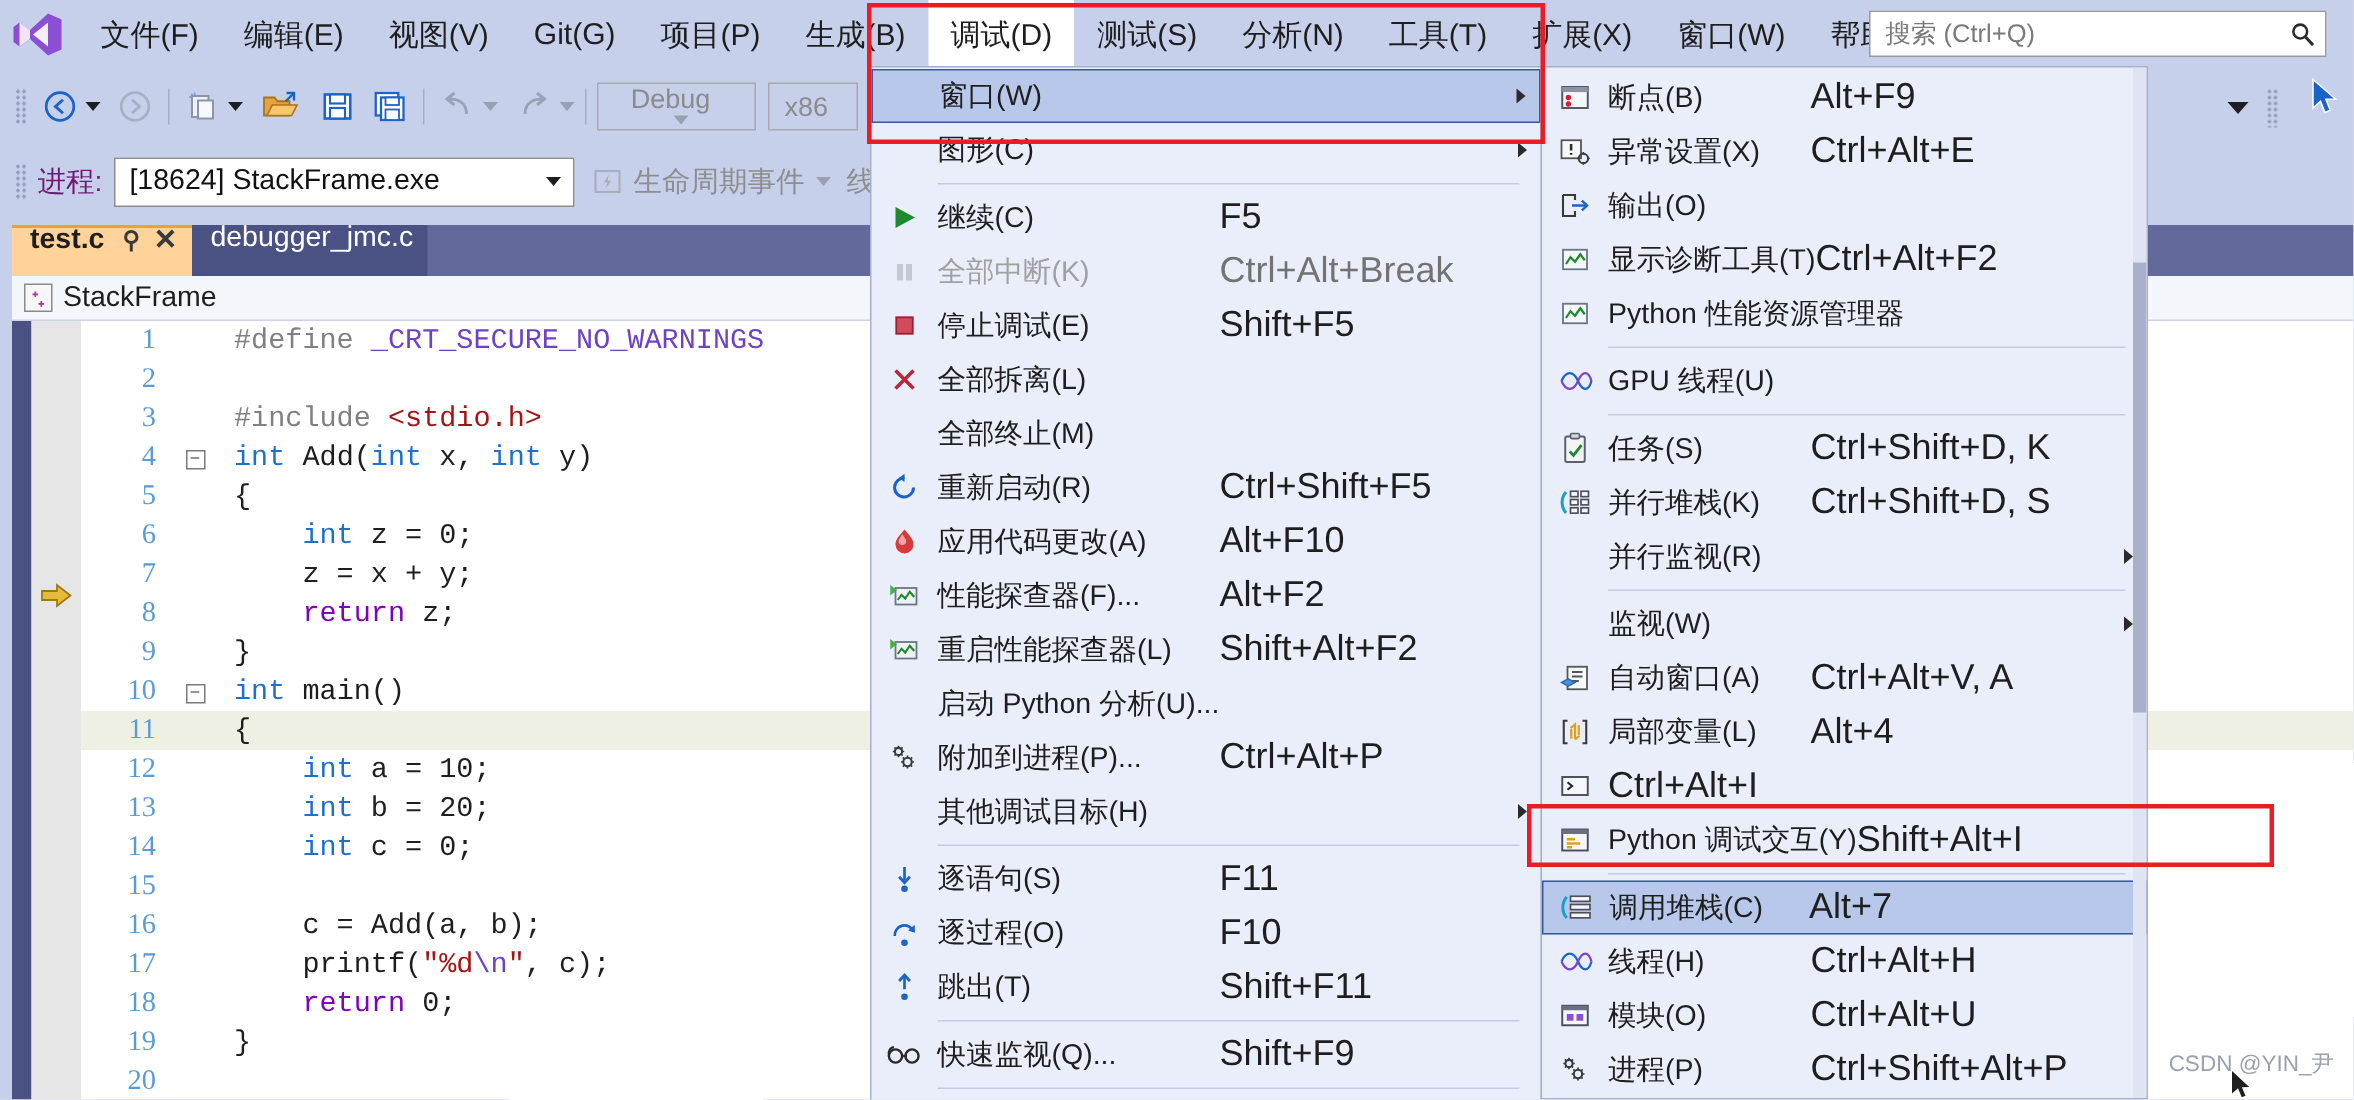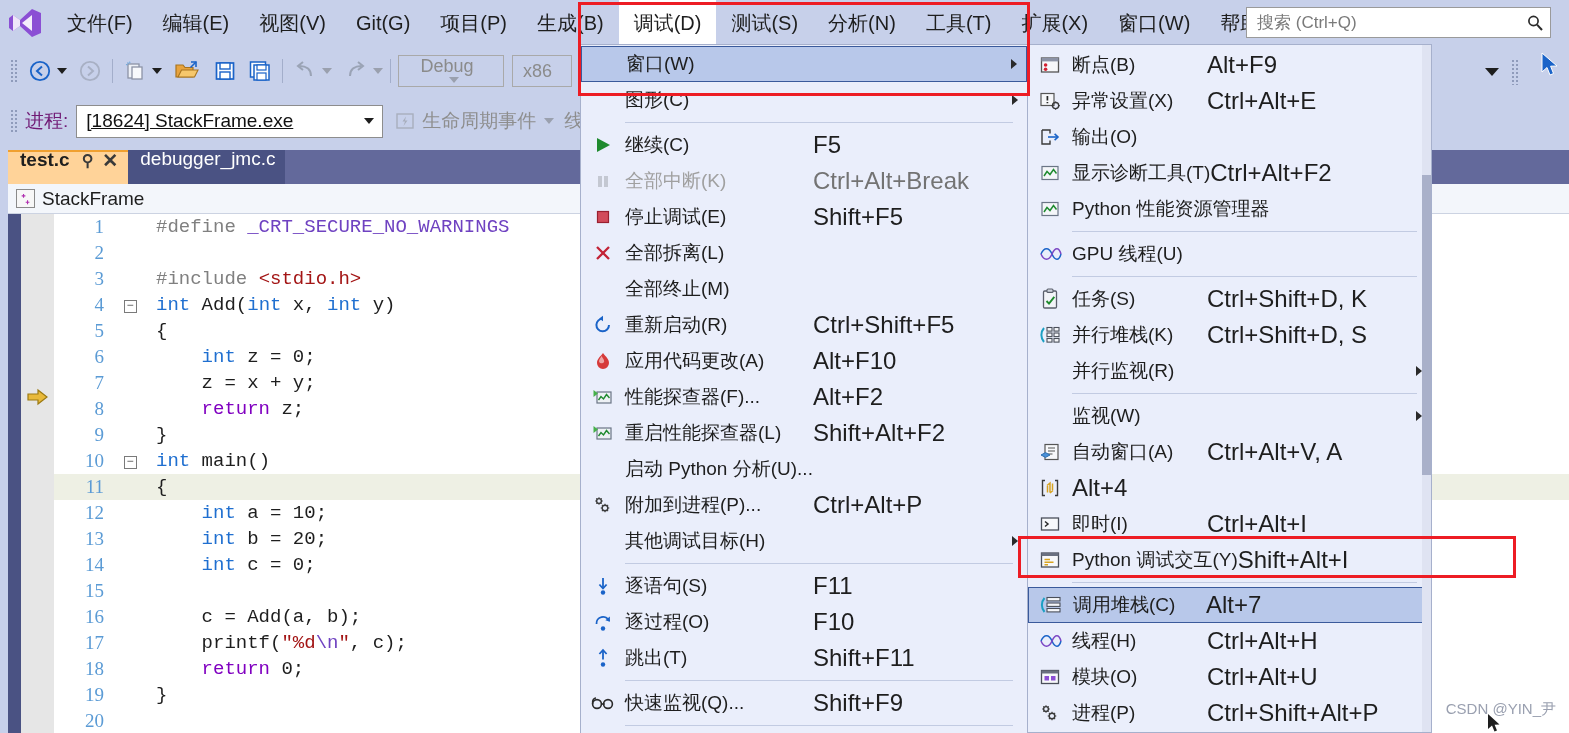--- a/index.html
+++ b/index.html
@@ -114,21 +114,21 @@
   }
   .proc-combo {
     width: 307px; height: 33px;
     background: #ffffff;
     border: 1px solid #8d8d8d;
     display: flex; align-items: center;
     padding: 0 8px 0 9px;
     font-size: 19px; color: #111;
     white-space: nowrap;
   }
-  .proc-combo .pv { flex: 1; overflow: hidden; text-decoration: underline; }
+  .proc-combo .pv { flex: 1; overflow: hidden; }
   .dim-text { font-size: 19px; color: #8e8e8e; white-space: nowrap; }
 
   
   .editor-wrap {
     position: absolute; left: 8px; top: 150px;
     width: 1561px; height: 583px;
     background: #ffffff;
   }
   .tabstrip {
     position: absolute; left: 0; top: 0;
@@ -838,31 +838,31 @@
           <span class="marrow"></span>
         </div>
         <div class="mrow">
           <span class="mico">
             <svg width="22" height="20" viewBox="0 0 22 20">
               <path d="M6 2.5 L3.5 2.5 L3.5 17.5 L6 17.5" fill="none" stroke="#3a3a3a" stroke-width="1.4"></path>
               <path d="M16 2.5 L18.5 2.5 L18.5 17.5 L16 17.5" fill="none" stroke="#3a3a3a" stroke-width="1.4"></path>
               <path d="M8 7.5 L11 5 L11 14.5 M14 12.5 L11 15 M8.5 8 L8.5 14.5 M13.5 5.5 L13.5 12" fill="none" stroke="#d8a320" stroke-width="1.5"></path>
             </svg>
           </span>
+          <span class="mlabel">局部变量(L)</span>
           <span class="mkey">Alt+4</span>
           <span class="marrow"></span>
         </div>
         <div class="mrow">
           <span class="mico">
             <svg width="22" height="18" viewBox="0 0 22 18">
               <rect x="2.5" y="3" width="17" height="12" fill="#f7f8fb" stroke="#4a4f5a" stroke-width="1.3"></rect>
               <path d="M6 6.5 L9 9 L6 11.5" fill="none" stroke="#2a2a2a" stroke-width="1.5"></path>
             </svg>
           </span>
-          <span class="mlabel">即时(I)</span>
           <span class="mkey">Ctrl+Alt+I</span>
           <span class="marrow"></span>
         </div>
         <div class="mrow">
           <span class="mico">
             <svg width="22" height="20" viewBox="0 0 22 20">
               <rect x="2.5" y="3" width="17" height="14" fill="#f7f8fb" stroke="#4a4f5a" stroke-width="1.3"></rect>
               <rect x="2.5" y="3" width="17" height="3" fill="#6a7080"></rect>
               <path d="M5.5 9.5 H11 M5.5 12.3 H14.5 M5.5 14.8 H9" stroke="#d8a320" stroke-width="1.6"></path>
             </svg>

